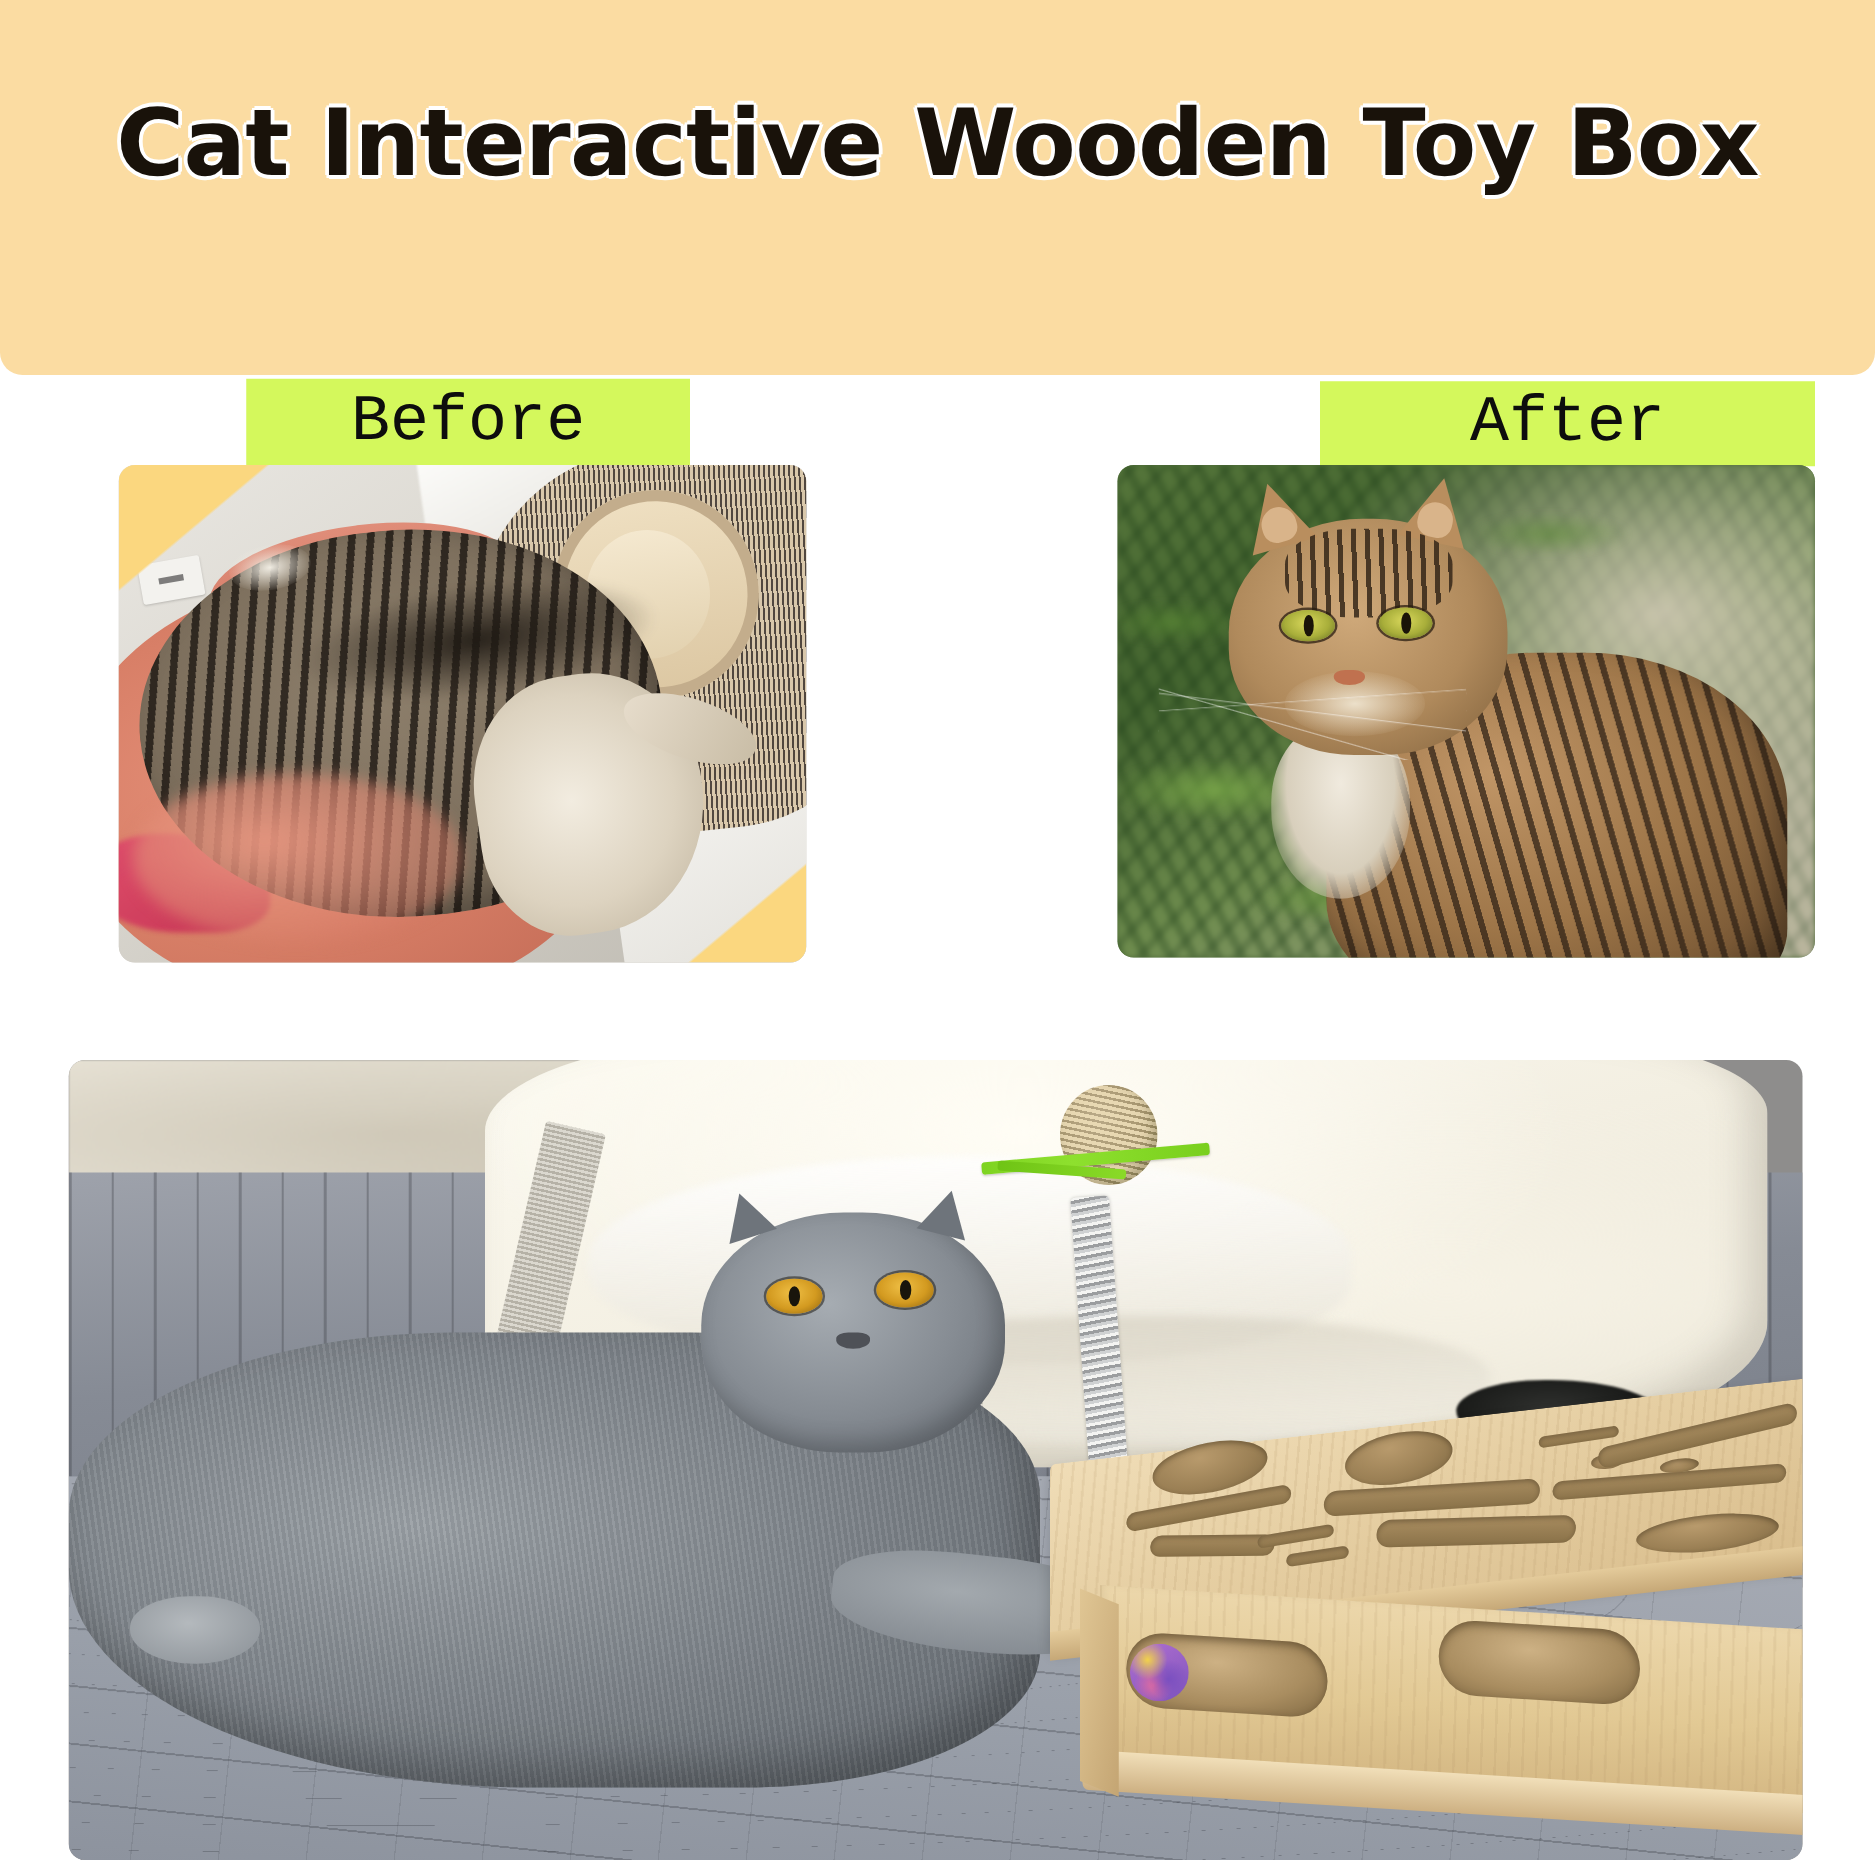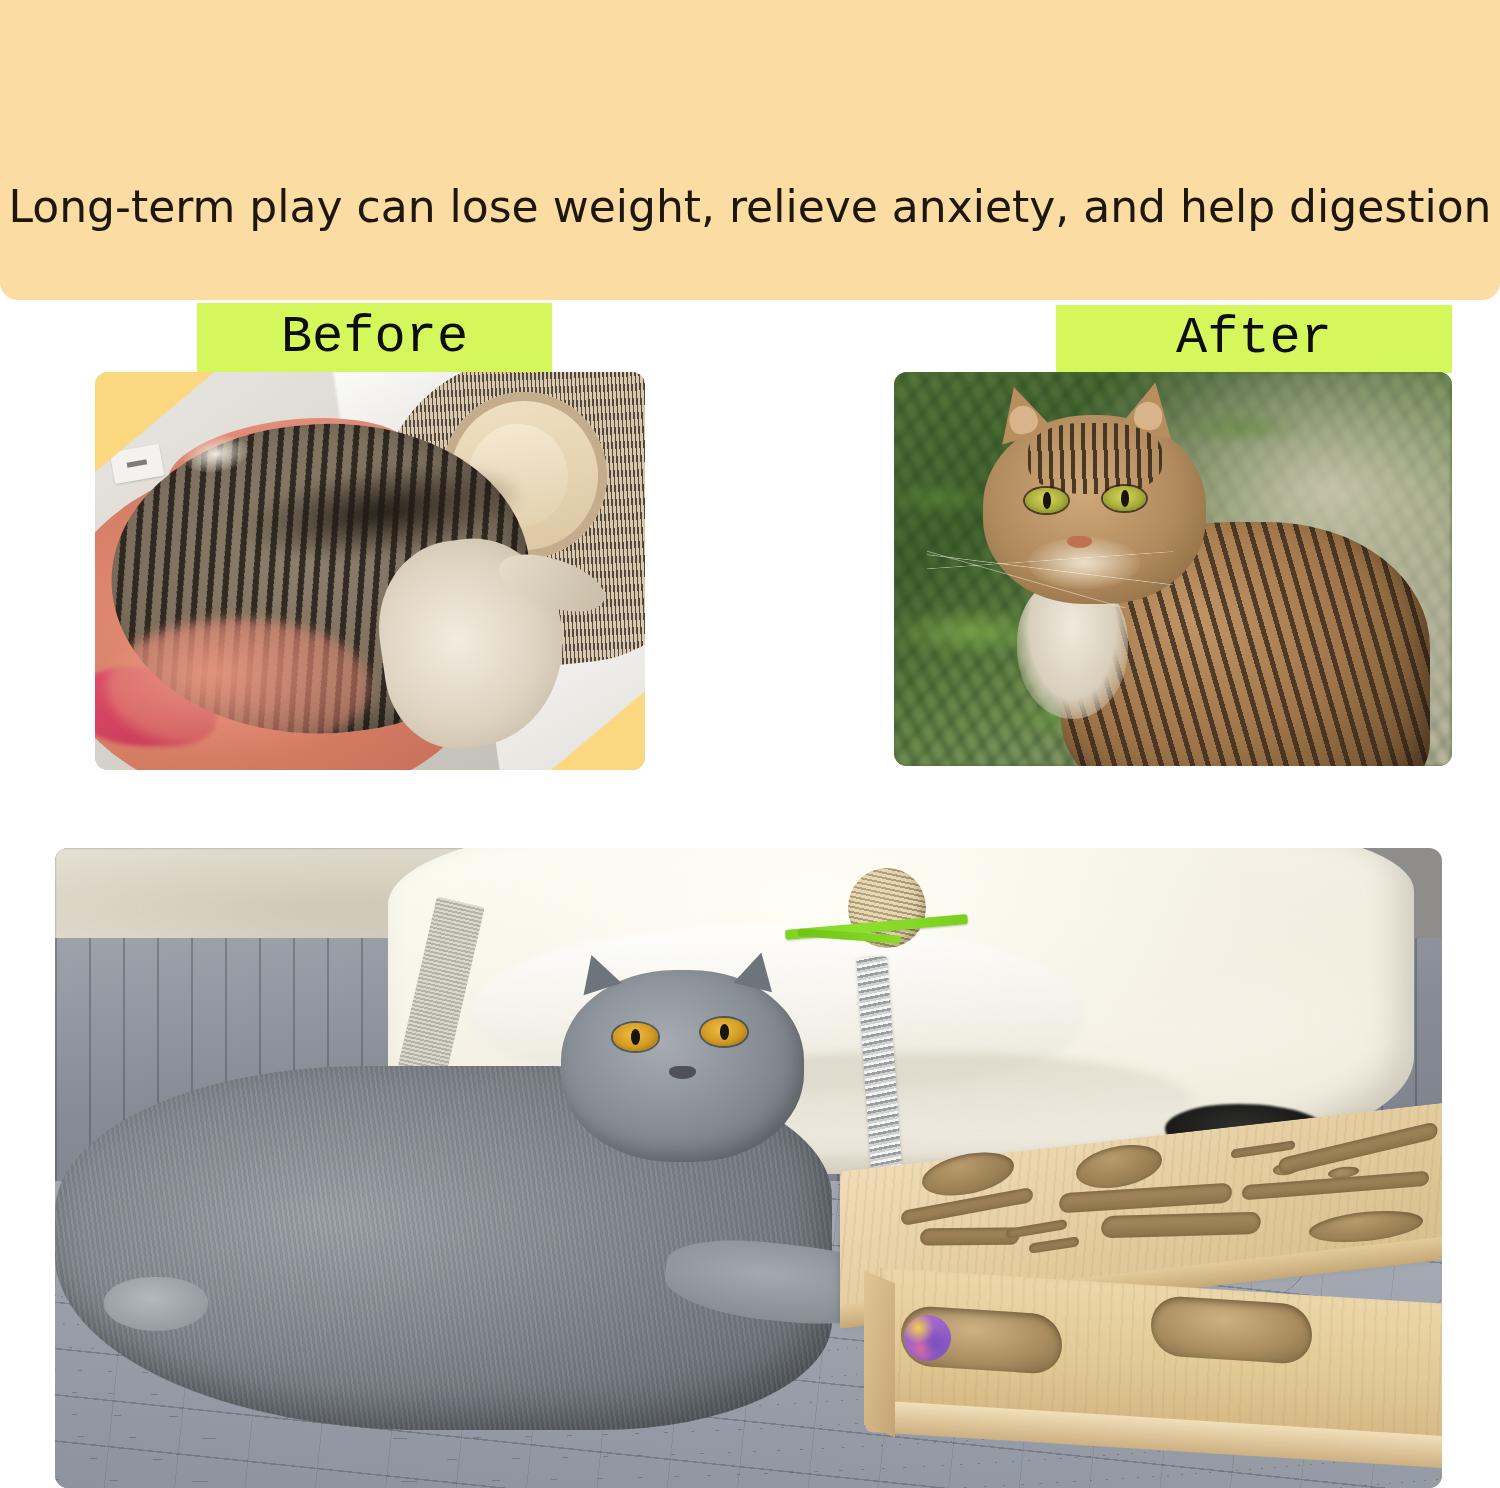--- a/index.html
+++ b/index.html
@@ -518,21 +518,21 @@
       radial-gradient(circle at 30% 28%, #f2d24a 0%, rgba(242,210,74,0) 34%),
       radial-gradient(circle at 66% 62%, #7a4fc0 0%, rgba(122,79,192,0) 38%),
       radial-gradient(circle at 40% 72%, #e06ba0 0%, rgba(224,107,160,0) 36%),
       linear-gradient(150deg,#b06fd0,#7e54bd);
   }
 </style>
 </head>
 <body>
 
 <div class="header-banner">
-  <div class="header-subtitle">Long-term play can lose weight, relieve anxiety, and help digestion</div>
+  <div class="header-title">Cat Interactive Wooden Toy Box</div>
 </div>
 
 <div class="ba-label label-before">Before</div>
 <div class="ba-label label-after">After</div>
 
 <div class="photo photo-before">
   <div class="fill">
     <div class="bf-wall"></div>
     <div class="bf-window"></div>
     <div class="bf-floorpanel"></div>

